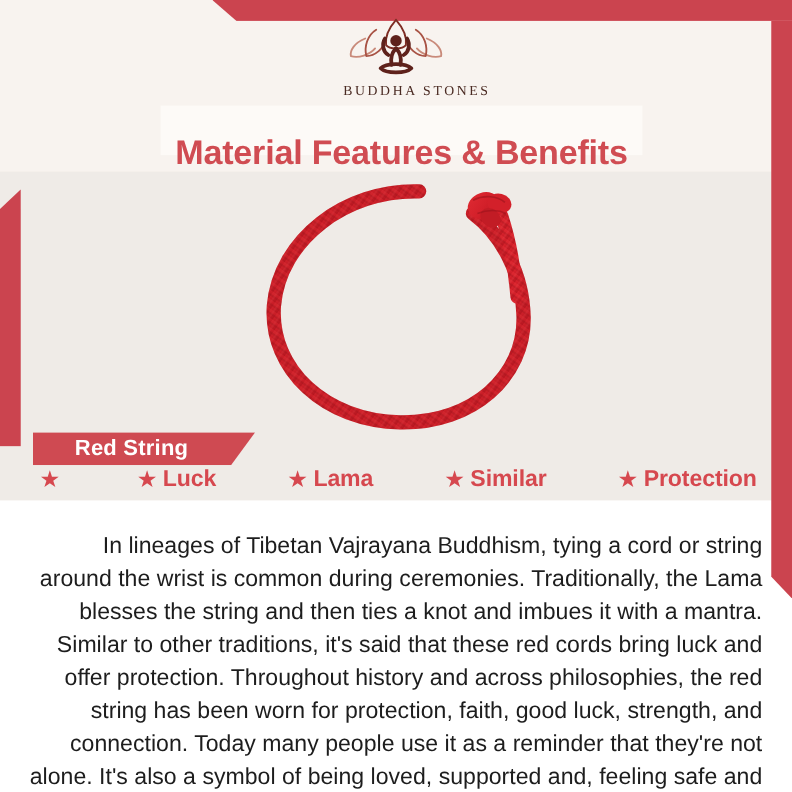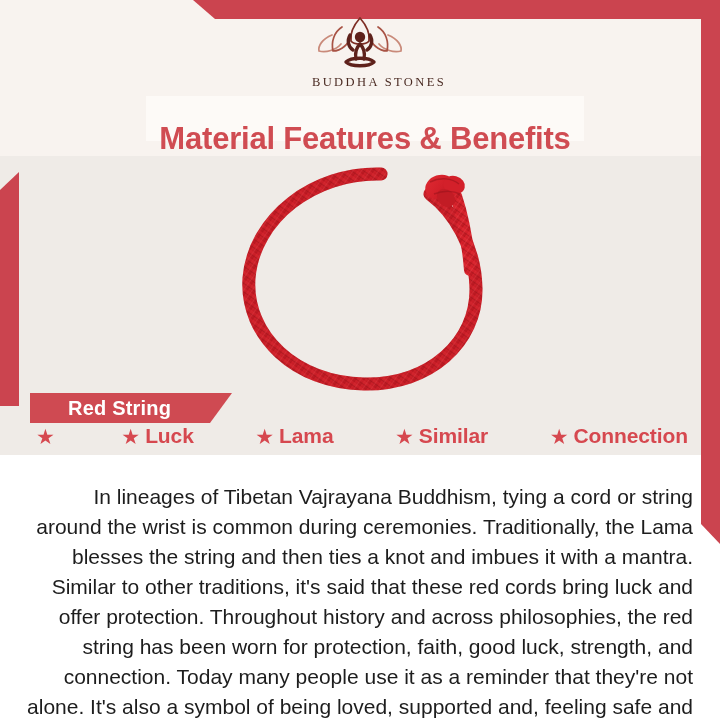--- a/index.html
+++ b/index.html
@@ -274,19 +274,19 @@
     <div class="benefit">
       <span class="benefit-star">★</span>
       <span class="benefit-label">Lama</span>
     </div>
     <div class="benefit">
       <span class="benefit-star">★</span>
       <span class="benefit-label">Similar</span>
     </div>
     <div class="benefit">
       <span class="benefit-star">★</span>
-      <span class="benefit-label">Connection</span>
+      <span class="benefit-label">Protection</span>
     </div>
   </div>
 
   <p class="body-copy">In lineages of Tibetan Vajrayana Buddhism, tying a cord or string around the wrist is common during ceremonies. Traditionally, the Lama blesses the string and then ties a knot and imbues it with a mantra. Similar to other traditions, it's said that these red cords bring luck and offer protection. Throughout history and across philosophies, the red string has been worn for protection, faith, good luck, strength, and connection. Today many people use it as a reminder that they're not alone. It's also a symbol of being loved, supported and, feeling safe and secure. For others, it's a prompt to stay positive while facing any adversity.</p>
 
 </div>
 
 </body></html>

